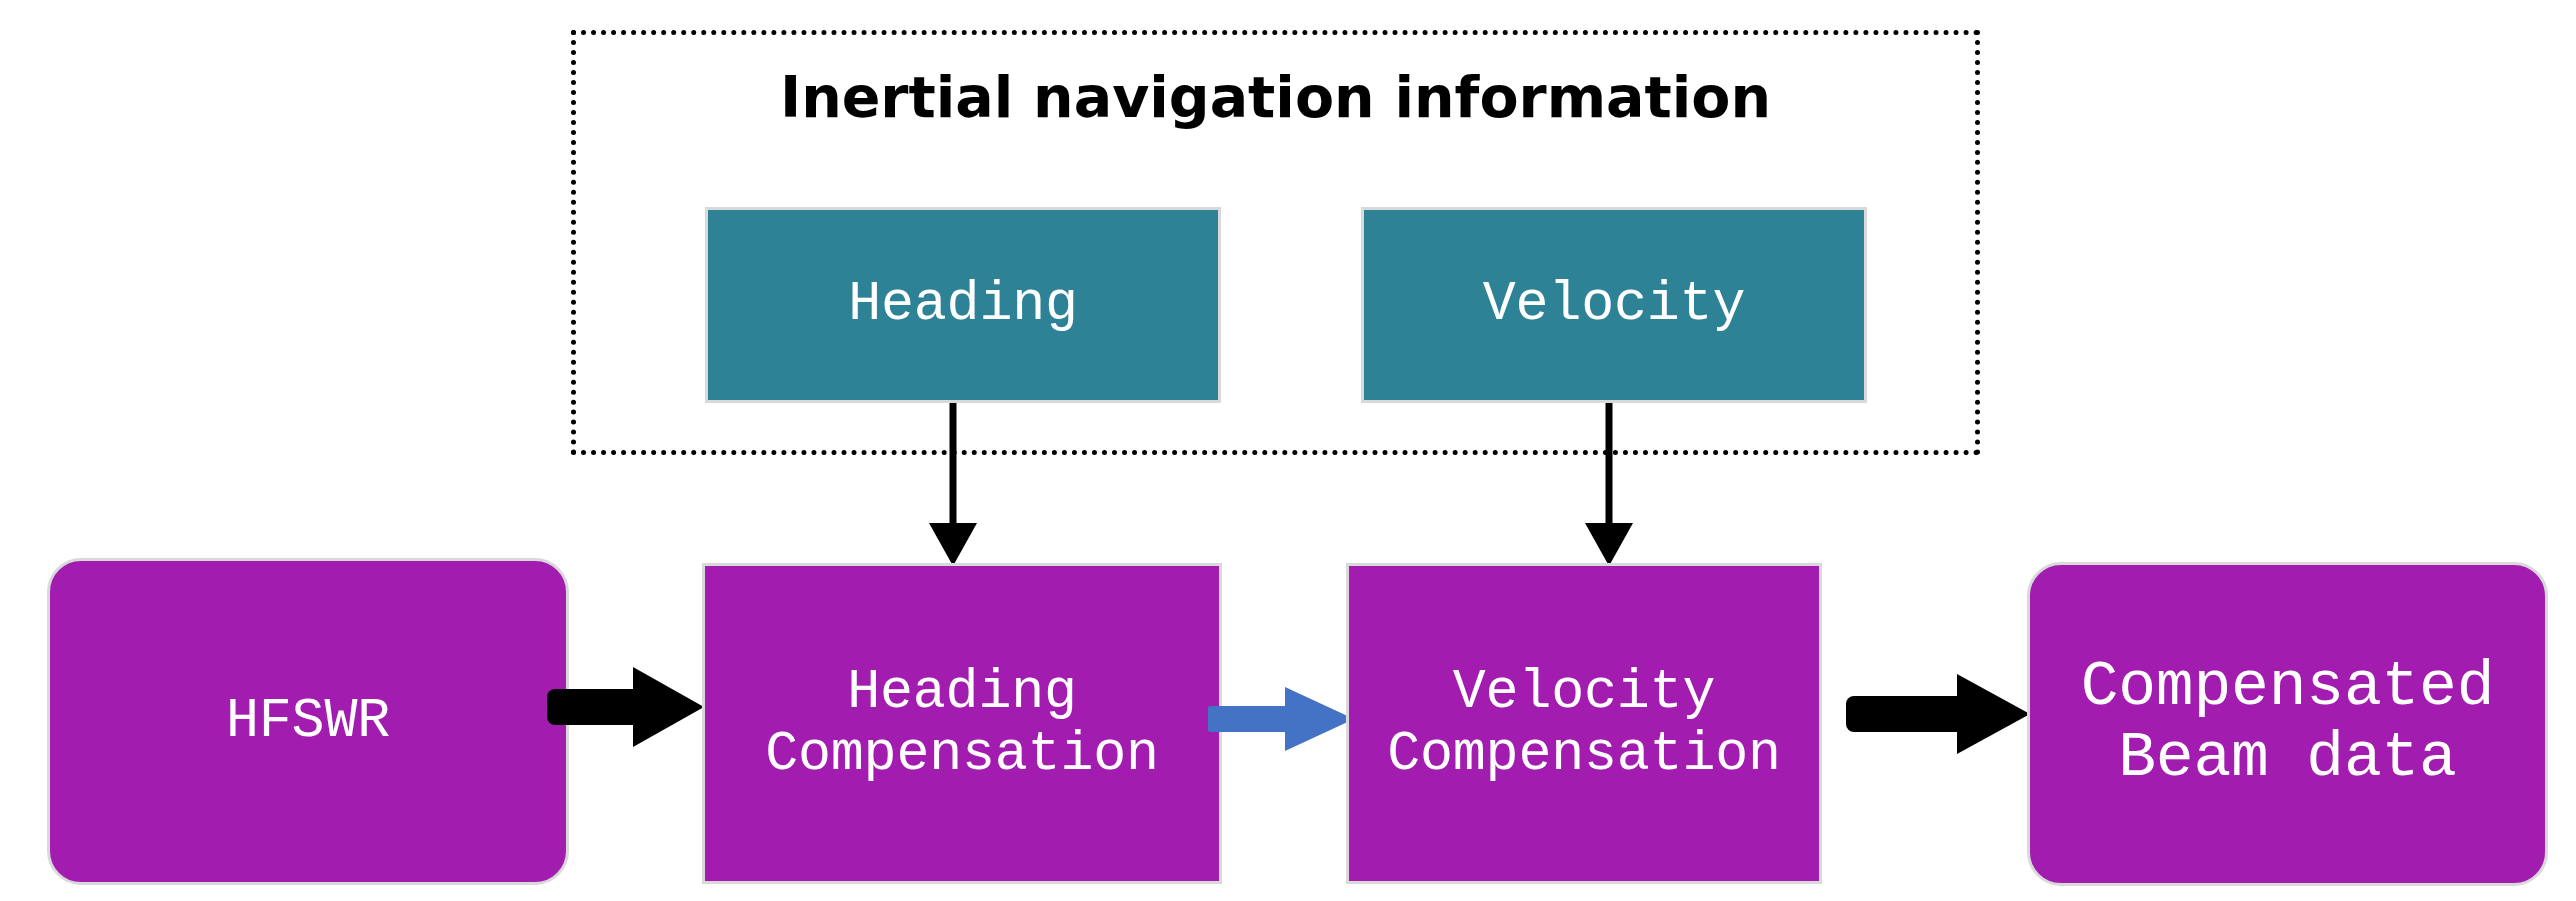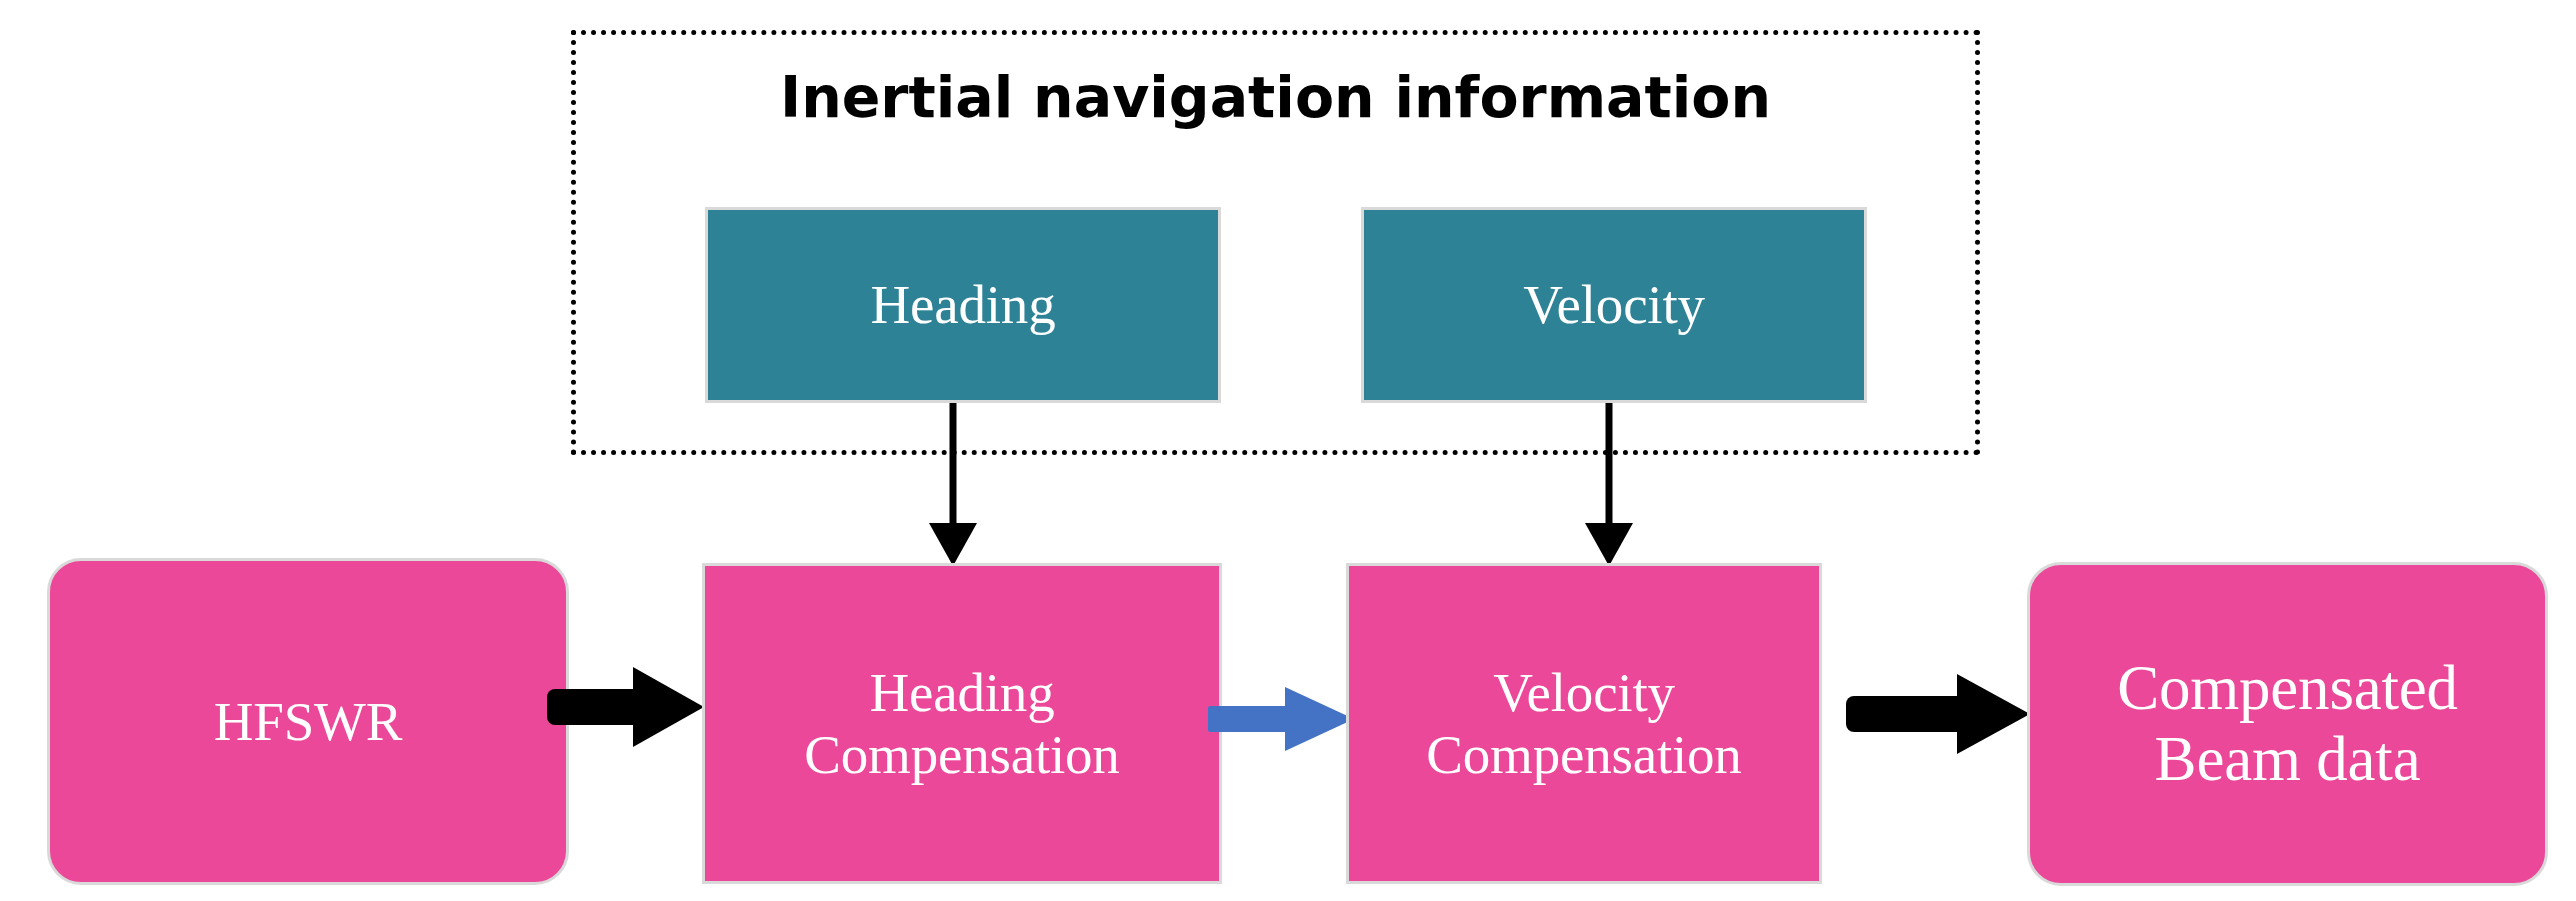--- a/index.html
+++ b/index.html
@@ -41,26 +41,26 @@
   .node {
     position: absolute;
     box-sizing: border-box;
     display: flex;
     align-items: center;
     justify-content: center;
     text-align: center;
     color: #ffffff;
     line-height: 1.12;
     border: 3px solid #d9d9d9;
-    font-family: Liberation Serif, serif;
+    font-family: Liberation Mono, monospace;
     font-weight: 400;
     letter-spacing: -0.2px;
   }
   .node-teal   { background: #2E8296; }
-  .node-blue   { background: #ec4899; }
+  .node-blue   { background: #a21caf; }
   .node-round  { border-radius: 34px; }
   .node .label { display: block; padding: 0 6px; }
 
   
   .arrow-h {            
     position: absolute;
     height: 0;
   }
   .arrow-h .shaft {
     position: absolute;

